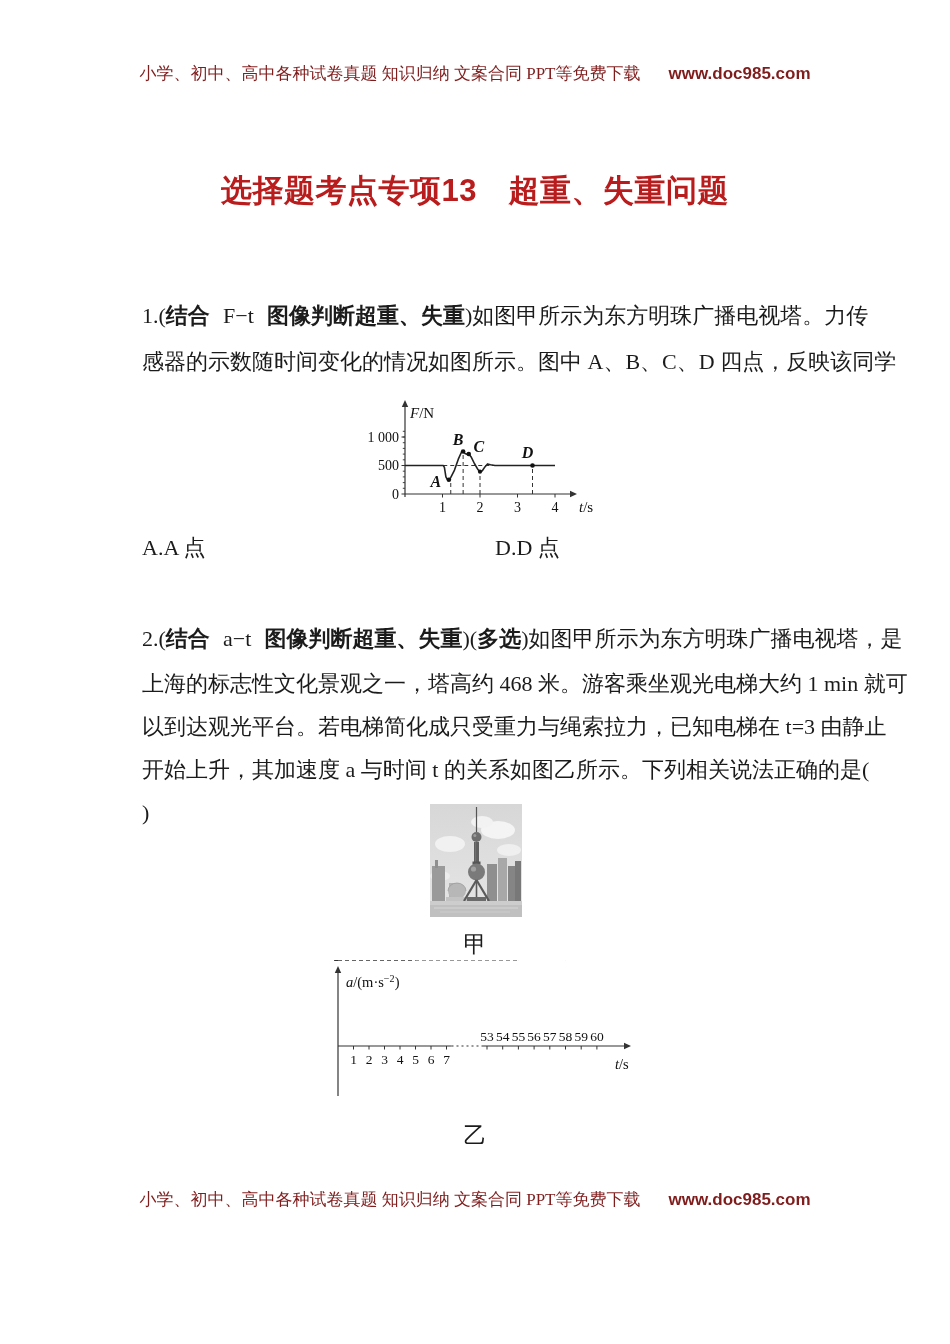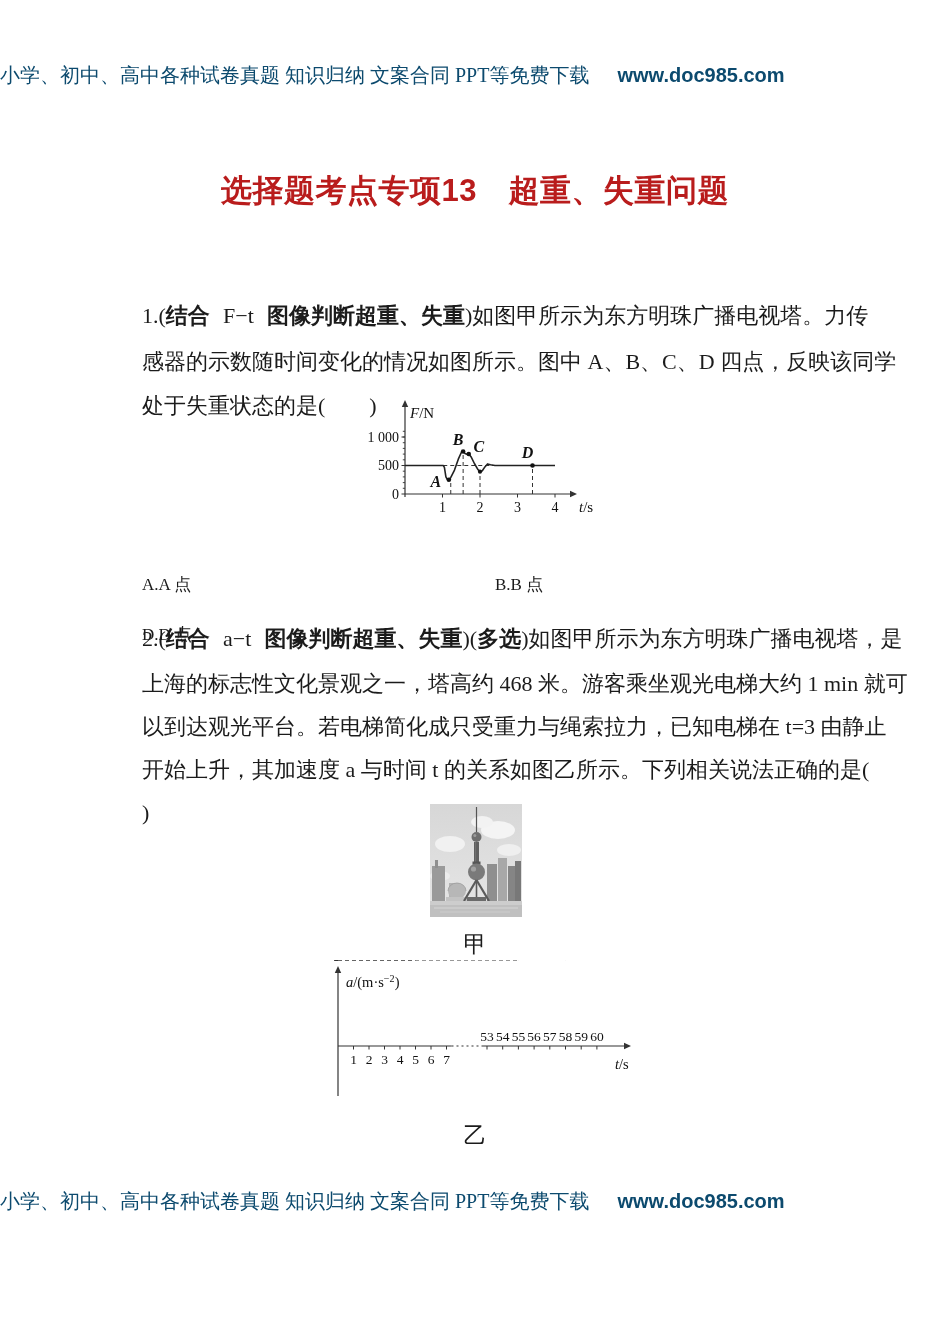--- a/index.html
+++ b/index.html
@@ -1,33 +1,33 @@
 <!DOCTYPE html>
 <html><head>
 <meta charset="utf-8">
 <style>
   html,body{margin:0;padding:0;background:#ffffff;}
   .page{position:relative;width:950px;height:1344px;background:#fff;overflow:hidden;
         font-family:"Liberation Serif","DejaVu Serif",serif;color:#1b1b1b;}
-  .band{position:absolute;left:0;width:100%;text-align:left;font-size:20px;color:#0c4a6e;white-space:nowrap;}
+  .band{position:absolute;left:0;width:100%;text-align:center;font-size:17px;color:#7f1d1d;white-space:nowrap;}
   .band .site{font-weight:bold;margin-left:28px;font-family:"Liberation Sans","DejaVu Sans",sans-serif;}
   .header{top:62px;}
   .footer{top:1188px;}
   .title{position:absolute;left:0;top:170px;width:100%;margin:0;text-align:center;
          font-family:"Liberation Sans","DejaVu Sans",sans-serif;font-weight:bold;font-size:31px;
          color:#b91c1c;letter-spacing:.5px;}
   .para{position:absolute;left:142px;width:676px;font-size:22px;}
   .q1{top:294px;line-height:44px;}
   .q2{top:617px;line-height:43px;}
   .tl{white-space:nowrap;overflow:visible;}
   .j{text-align:justify;text-align-last:justify;}
   .b{font-weight:700;font-family:Liberation Mono, monospace;}
   .i{font-family:"Liberation Serif","DejaVu Serif",serif;}
-  .options{position:absolute;left:142px;top:570px;width:676px;display:grid;
-           grid-template-columns:353px 1fr;row-gap:20px;font-size:17px;line-height:30px;}
+  .options{position:absolute;left:142px;top:533px;width:676px;display:grid;
+           grid-template-columns:353px 1fr;row-gap:12px;font-size:22px;line-height:30px;}
   .chart{position:absolute;}
   #chart-ft{left:358px;top:398px;width:260px;height:132px;}
   #chart-at{left:295px;top:960px;width:375px;height:155px;}
   .tower{position:absolute;left:430px;top:804px;width:92px;height:113px;}
   .caption{position:absolute;left:0;width:100%;text-align:center;font-size:23px;color:#1b1b1b;}
   .cap-jia{top:929px;}
   .cap-yi{top:1120px;}
 </style>
 </head>
 <body>
@@ -36,21 +36,20 @@
 
   <div class="band header">
     <span>小学、初中、高中各种试卷真题 知识归纳 文案合同 PPT等免费下载</span><span class="site">www.doc985.com</span>
   </div>
 
   <h1 class="title">选择题考点专项13　超重、失重问题</h1>
 
   <div class="para q1">
       <div class="tl j"><span>1.(</span><span class="b">结合 </span><span class="i">F−t</span><span class="b"> 图像判断超重、失重</span><span>)如图甲所示为东方明珠广播电视塔。力传</span></div>
       <div class="tl j"><span>感器的示数随时间变化的情况如图所示。图中 </span><span class="i">A</span><span>、</span><span class="i">B</span><span>、</span><span class="i">C</span><span>、</span><span class="i">D</span><span> 四点，反映该同学</span></div>
-      <div class="tl"><span>处于失重状态的是(　　)</span></div>
     </div>
 
   <svg id="chart-ft" class="chart" viewBox="0 0 260 132">
       <line x1="85.25" y1="67.5" x2="136.25" y2="67.5" stroke="#333" stroke-width="1" stroke-dasharray="4 3"></line>
       <line x1="92.75" y1="96" x2="92.75" y2="81.75" stroke="#333" stroke-width="1" stroke-dasharray="4 3"></line>
       <line x1="105.125" y1="96" x2="105.125" y2="53.535" stroke="#333" stroke-width="1" stroke-dasharray="4 3"></line>
       <line x1="122" y1="96" x2="122" y2="73.656" stroke="#333" stroke-width="1" stroke-dasharray="4 3"></line>
       <line x1="174.5" y1="96" x2="174.5" y2="67.5" stroke="#333" stroke-width="1" stroke-dasharray="4 3"></line>
       <line x1="47" y1="96" x2="213" y2="96" stroke="#333" stroke-width="1.2"></line>
       <polygon points="212,92.8 212,99.2 219,96" fill="#333"></polygon>
@@ -90,21 +89,20 @@
       <circle cx="110.75" cy="55.929" r="2.3" fill="#111"></circle>
       <text x="120.75" y="53.929" font-size="16" text-anchor="middle" fill="#111" font-family="&quot;Liberation Serif&quot;,&quot;DejaVu Serif&quot;,serif" font-weight="bold"><tspan font-style="italic">C</tspan></text>
       <circle cx="174.5" cy="67.5" r="2.3" fill="#111"></circle>
       <text x="169.5" y="59.5" font-size="16" text-anchor="middle" fill="#111" font-family="&quot;Liberation Serif&quot;,&quot;DejaVu Serif&quot;,serif" font-weight="bold"><tspan font-style="italic">D</tspan></text>
       <text x="52" y="20" font-size="15" text-anchor="start" fill="#111" font-family="&quot;Liberation Serif&quot;,&quot;DejaVu Serif&quot;,serif"><tspan font-style="italic">F</tspan><tspan>/N</tspan></text>
       <text x="221" y="114" font-size="15" text-anchor="start" fill="#111" font-family="&quot;Liberation Serif&quot;,&quot;DejaVu Serif&quot;,serif"><tspan font-style="italic">t</tspan><tspan>/s</tspan></text>
     </svg>
 
   <div class="options">
     <div class="opt"><span>A.</span><span class="i">A</span><span> 点</span></div>
-    <div class="opt"><span>B.</span><span class="i">B</span><span> 点</span></div>
     <div class="opt"><span>D.</span><span class="i">D</span><span> 点</span></div>
   </div>
 
   <div class="para q2">
       <div class="tl j"><span>2.(</span><span class="b">结合 </span><span class="i">a−t</span><span class="b"> 图像判断超重、失重</span><span>)(</span><span class="b">多选</span><span>)如图甲所示为东方明珠广播电视塔，是</span></div>
       <div class="tl j"><span>上海的标志性文化景观之一，塔高约 468 米。游客乘坐观光电梯大约 1 min 就可</span></div>
       <div class="tl j"><span>以到达观光平台。若电梯简化成只受重力与绳索拉力，已知电梯在 </span><span class="i">t</span><span>=3 由静止</span></div>
       <div class="tl j"><span>开始上升，其加速度 </span><span class="i">a</span><span> 与时间 </span><span class="i">t</span><span> 的关系如图乙所示。下列相关说法正确的是(</span></div>
       <div class="tl"><span>)</span></div>
     </div>

